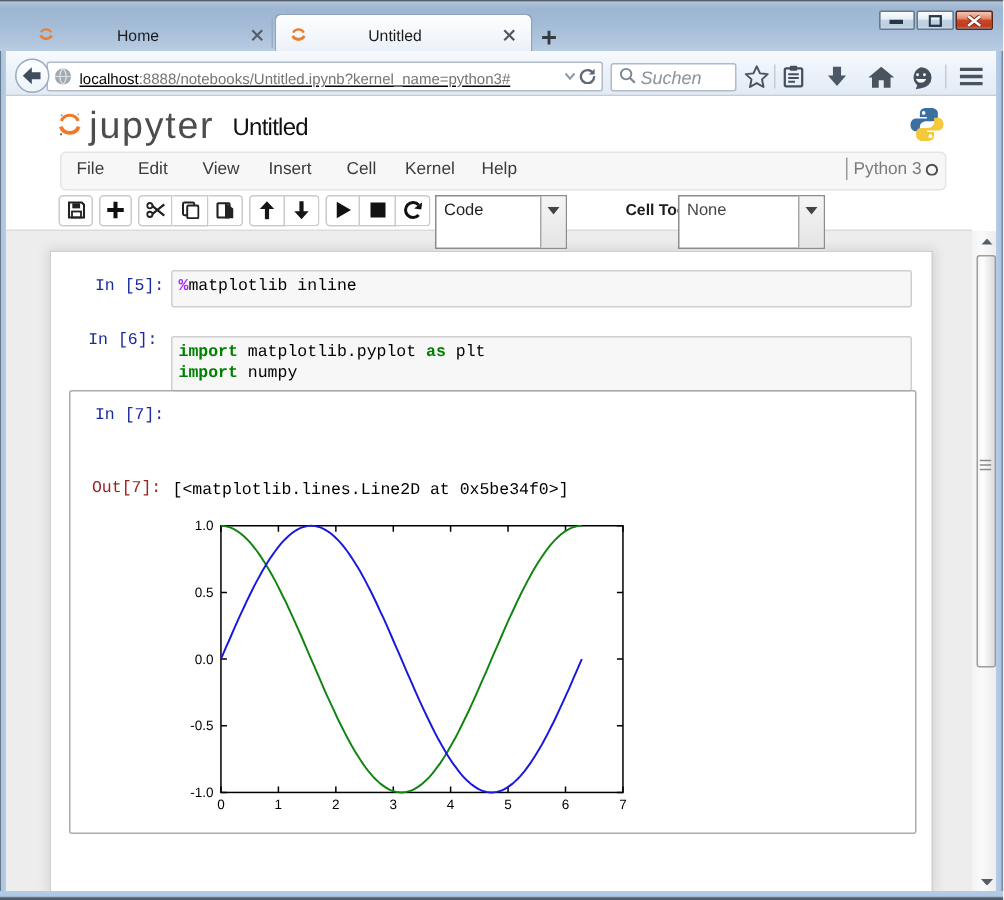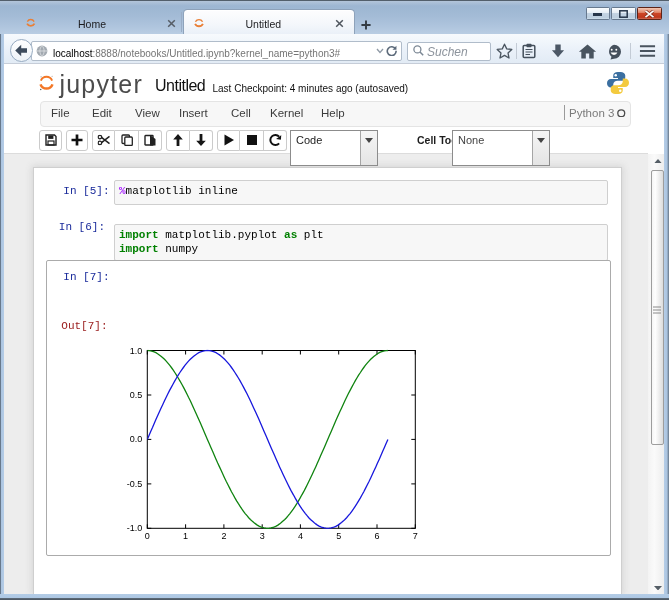--- a/index.html
+++ b/index.html
@@ -17,21 +17,21 @@
 .wbtn{top:6.5px;height:13.5px;border-radius:1.5px;}
 #btnMin,#btnMax{width:24.5px;background:linear-gradient(180deg,#fbfdfe 0%,#e5edf5 45%,#c3d3e2 50%,#bccedf 85%,#cedfeb 100%);border:1px solid #67798e;}
 #btnMin{left:585.5px;}
 #btnMax{left:611px;}
 #btnClose{left:637px;width:25px;background:linear-gradient(180deg,#f3c6b2 0%,#e28a6d 40%,#cc4526 50%,#c03a1e 85%,#d2705a 100%);border:1px solid #5e2417;}
 
 #navbar{left:1px;top:34px;width:667px;height:30px;background:linear-gradient(180deg,#f7fafd 0%,#eaf1f9 55%,#e2ebf5 100%);border-bottom:1px solid #c6cdd8;}
 #backbtn{left:10px;top:38.5px;width:23px;height:23px;border-radius:50%;background:linear-gradient(180deg,#ffffff,#eef3f8);border:1px solid #97abc1;}
 #urlbar{left:31px;top:41px;width:371px;height:20px;background:#fff;border:1px solid #b0bcca;border-radius:2px;}
 #searchbox{left:407px;top:41.5px;width:84px;height:19px;background:#fff;border:1px solid #b0bcca;border-radius:2px;}
-.urltxt{font-size:10px;line-height:18px;white-space:nowrap;}
+.urltxt{font-size:10px;line-height:18px;white-space:nowrap;text-decoration:underline;}
 .navsep{top:43px;width:1px;height:16px;background:#c3cbd5;}
 
 #page{left:1px;top:64px;width:647px;height:529px;background:#fff;}
 #pagegray{left:1px;top:154px;width:647px;height:440px;background:#ededed;}
 #container{left:32.5px;top:167px;width:589px;height:427px;background:#fff;border:1px solid #cfcfcf;border-bottom:none;box-shadow:0 0 7px 1px rgba(100,100,100,0.18);}
 #scrollbar{left:648px;top:154px;width:16px;height:440px;background:linear-gradient(90deg,#f3f3f3,#fafafa 40%,#ededed);}
 #sthumb{left:651px;top:170px;width:12.5px;height:275px;background:linear-gradient(90deg,#f5f5f5,#fefefe 30%,#dcdcdc);border:1px solid #9d9d9d;border-radius:2px;}
 
 #jlogotxt{left:59.5px;top:70px;font-size:25px;color:#4c4c4c;letter-spacing:1.2px;}
 #htitle{left:155px;top:77px;font-size:16px;letter-spacing:-0.5px;color:#111;}
@@ -174,21 +174,20 @@
 
   <svg class="abs" style="left:38px;top:73.5px" width="17" height="18" viewBox="0 0 44 46">
       <path d="M7.5 17 A15.5 15.5 0 0 1 36.5 17" fill="none" stroke="#f37726" stroke-width="5"></path>
       <path d="M6.5 26.5 A16.5 16.5 0 0 0 37.5 26.5" fill="none" stroke="#f37726" stroke-width="6.5"></path>
       <circle cx="8" cy="7" r="1.7" fill="#989898"></circle>
       <circle cx="36.5" cy="5.5" r="1.4" fill="#989898"></circle>
       <circle cx="7" cy="40" r="2" fill="#616262"></circle>
     </svg>
   <div class="abs" id="jlogotxt">jupyter</div>
   <div class="abs" id="htitle">Untitled</div>
-  <div class="abs" id="hchk">Last Checkpoint: 4 minutes ago (autosaved)</div>
 
   <svg class="abs" style="left:606px;top:71px" width="24" height="24" viewBox="0 0 48 48">
       <path d="M23.5 2 C18 2 14.5 4.5 14.5 9 V14 H24 V16 H10 C5 16 2 19.5 2 24.5 C2 29.5 5 33 10 33 H14.5 V27 C14.5 22.5 18.5 19.5 23 19.5 H32 C36 19.5 38.5 16.5 38.5 13 V9 C38.5 4.5 34 2 29.5 2 Z" fill="#3b6fa0"></path>
       <circle cx="19.5" cy="8.5" r="2.5" fill="#fff"></circle>
       <path d="M24.5 46 C30 46 33.5 43.5 33.5 39 V34 H24 V32 H38 C43 32 46 28.5 46 23.5 C46 18.5 43 15 38 15 H33.5 V21 C33.5 25.5 29.5 28.5 25 28.5 H16 C12 28.5 9.5 31.5 9.5 35 V39 C9.5 43.5 14 46 18.5 46 Z" fill="#f3ca3e"></path>
       <circle cx="28.5" cy="39.5" r="2.5" fill="#fff"></circle>
     </svg>
 
   <div class="abs" id="menubar"></div>
   <div class="abs menuitem" style="left:51px">File</div>
@@ -273,20 +272,21 @@
     </div>
 
   <div class="abs prompt inprompt" style="left:34.5px;top:184.5px">In [5]:</div>
   <div class="abs inputarea mono" style="top:180px;height:24.5px"><span class="pct">%</span>matplotlib inline</div>
   <div class="abs prompt inprompt" style="left:30px;top:221px">In [6]:</div>
   <div class="abs inputarea mono" style="top:224px;height:37px"><span class="kw">import</span> matplotlib.pyplot <span class="kw">as</span> plt
 <span class="kw">import</span> numpy</div>
   <div class="abs" id="selcell"></div>
   <div class="abs prompt inprompt" style="left:34.5px;top:271px">In [7]:</div>
   <div class="abs prompt outprompt" style="left:32.5px;top:320px;font-size:11px">Out[7]:</div>
+  <div class="abs mono" style="left:115px;top:319.5px">[&lt;matplotlib.lines.Line2D at 0x5be34f0&gt;]</div>
 
   <svg class="abs" id="plot" style="left:110px;top:341px" width="320" height="205" viewBox="0 0 320 205">
       <rect x="37.3" y="9.5" width="268.0" height="177.8" fill="#fff" stroke="#000" stroke-width="1"></rect>
 <path d="M37.3,187.3 l0,-4 M37.3,9.5 l0,4 M75.6,187.3 l0,-4 M75.6,9.5 l0,4 M113.9,187.3 l0,-4 M113.9,9.5 l0,4 M152.2,187.3 l0,-4 M152.2,9.5 l0,4 M190.4,187.3 l0,-4 M190.4,9.5 l0,4 M228.7,187.3 l0,-4 M228.7,9.5 l0,4 M267.0,187.3 l0,-4 M267.0,9.5 l0,4 M305.3,187.3 l0,-4 M305.3,9.5 l0,4 M37.3,187.3 l4,0 M305.3,187.3 l-4,0 M37.3,142.9 l4,0 M305.3,142.9 l-4,0 M37.3,98.4 l4,0 M305.3,98.4 l-4,0 M37.3,54.0 l4,0 M305.3,54.0 l-4,0 M37.3,9.5 l4,0 M305.3,9.5 l-4,0" stroke="#000" stroke-width="1" fill="none"></path>
 <g font-family="Liberation Sans, sans-serif" font-size="9" fill="#000">
         <text x="37.3" y="198.3" text-anchor="middle">0</text>
         <text x="75.6" y="198.3" text-anchor="middle">1</text>
         <text x="113.9" y="198.3" text-anchor="middle">2</text>
         <text x="152.2" y="198.3" text-anchor="middle">3</text>
         <text x="190.4" y="198.3" text-anchor="middle">4</text>

